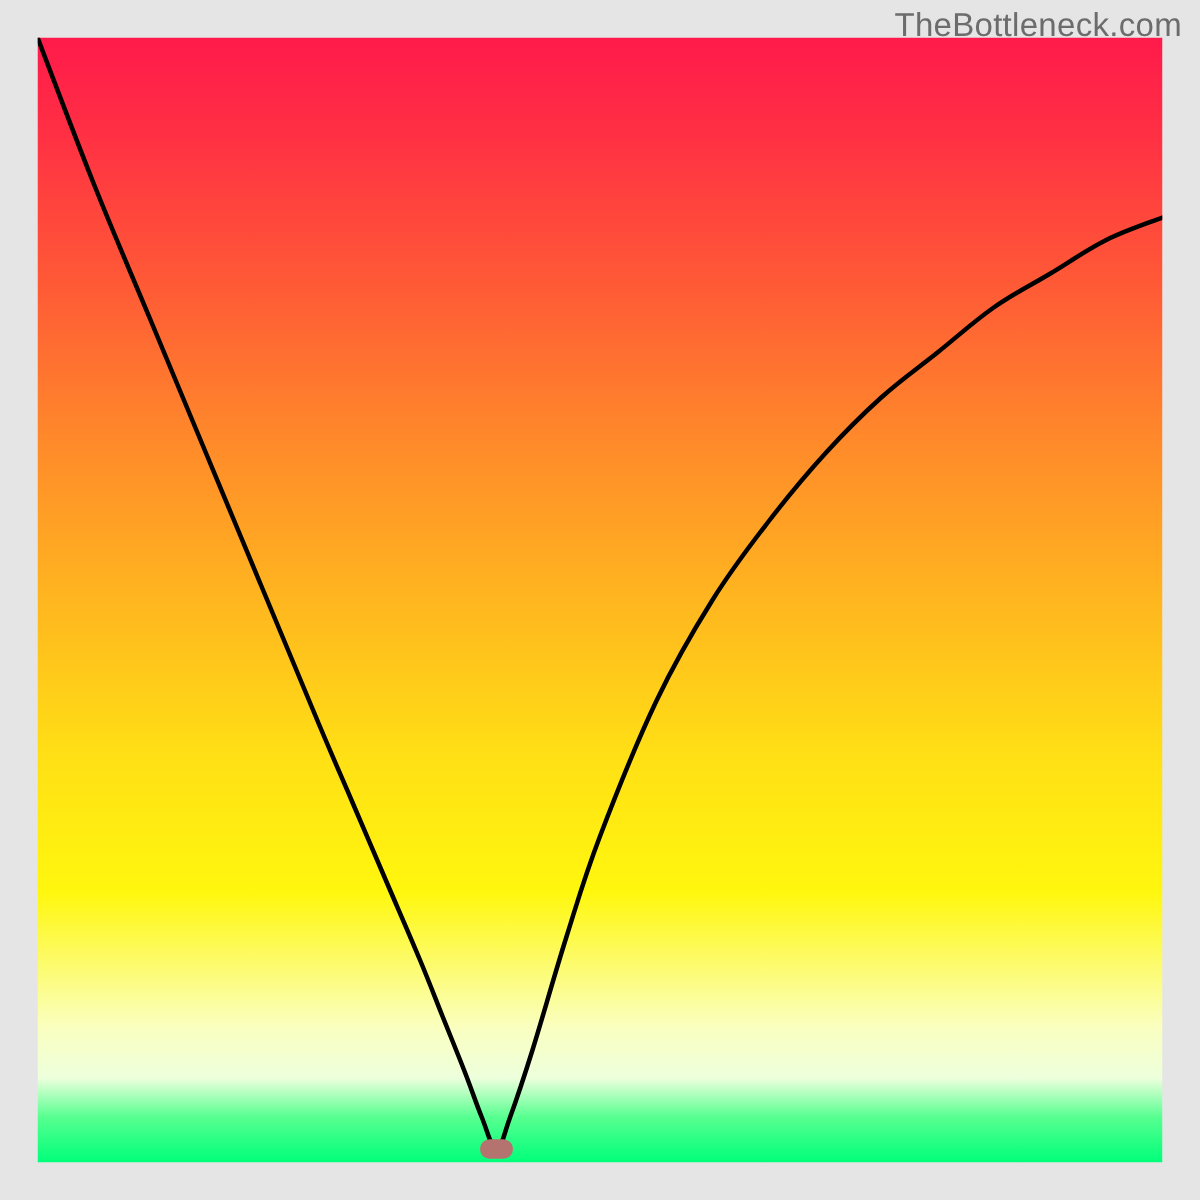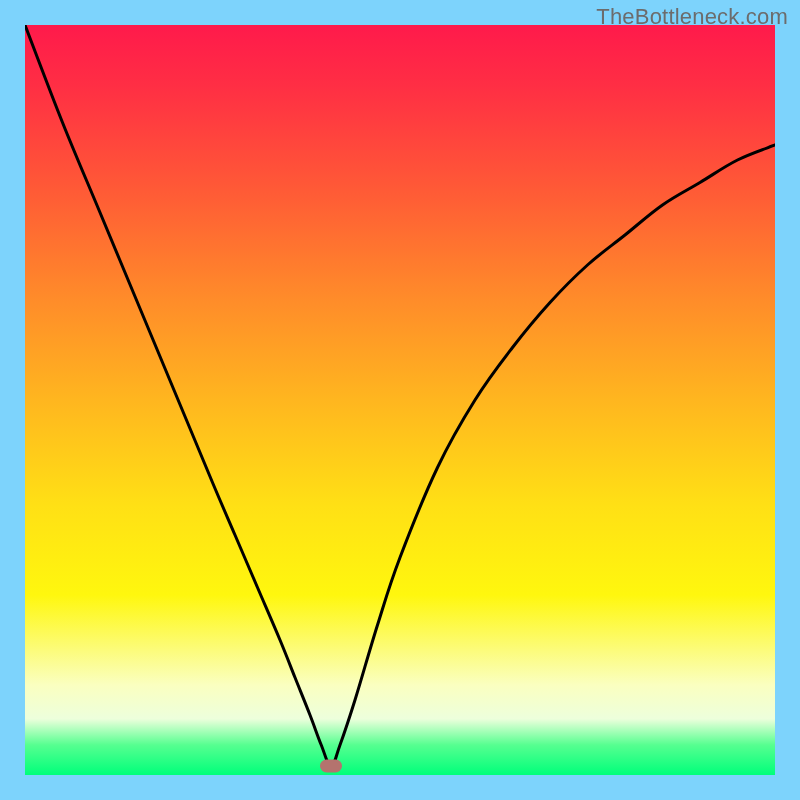--- a/index.html
+++ b/index.html
@@ -10,21 +10,21 @@
     background: #000;
     overflow: hidden;
     font-family: Arial, Helvetica, sans-serif;
   }
   .frame {
     position: absolute;
     left: 0;
     top: 0;
     width: 800px;
     height: 800px;
-    background: #7dd3fc;
+    background: #e5e5e5;
   }
   .plot-area {
     position: absolute;
     left: 25px;
     top: 25px;
     width: 750px;
     height: 750px;
     overflow: hidden;
   }
   .gradient {

